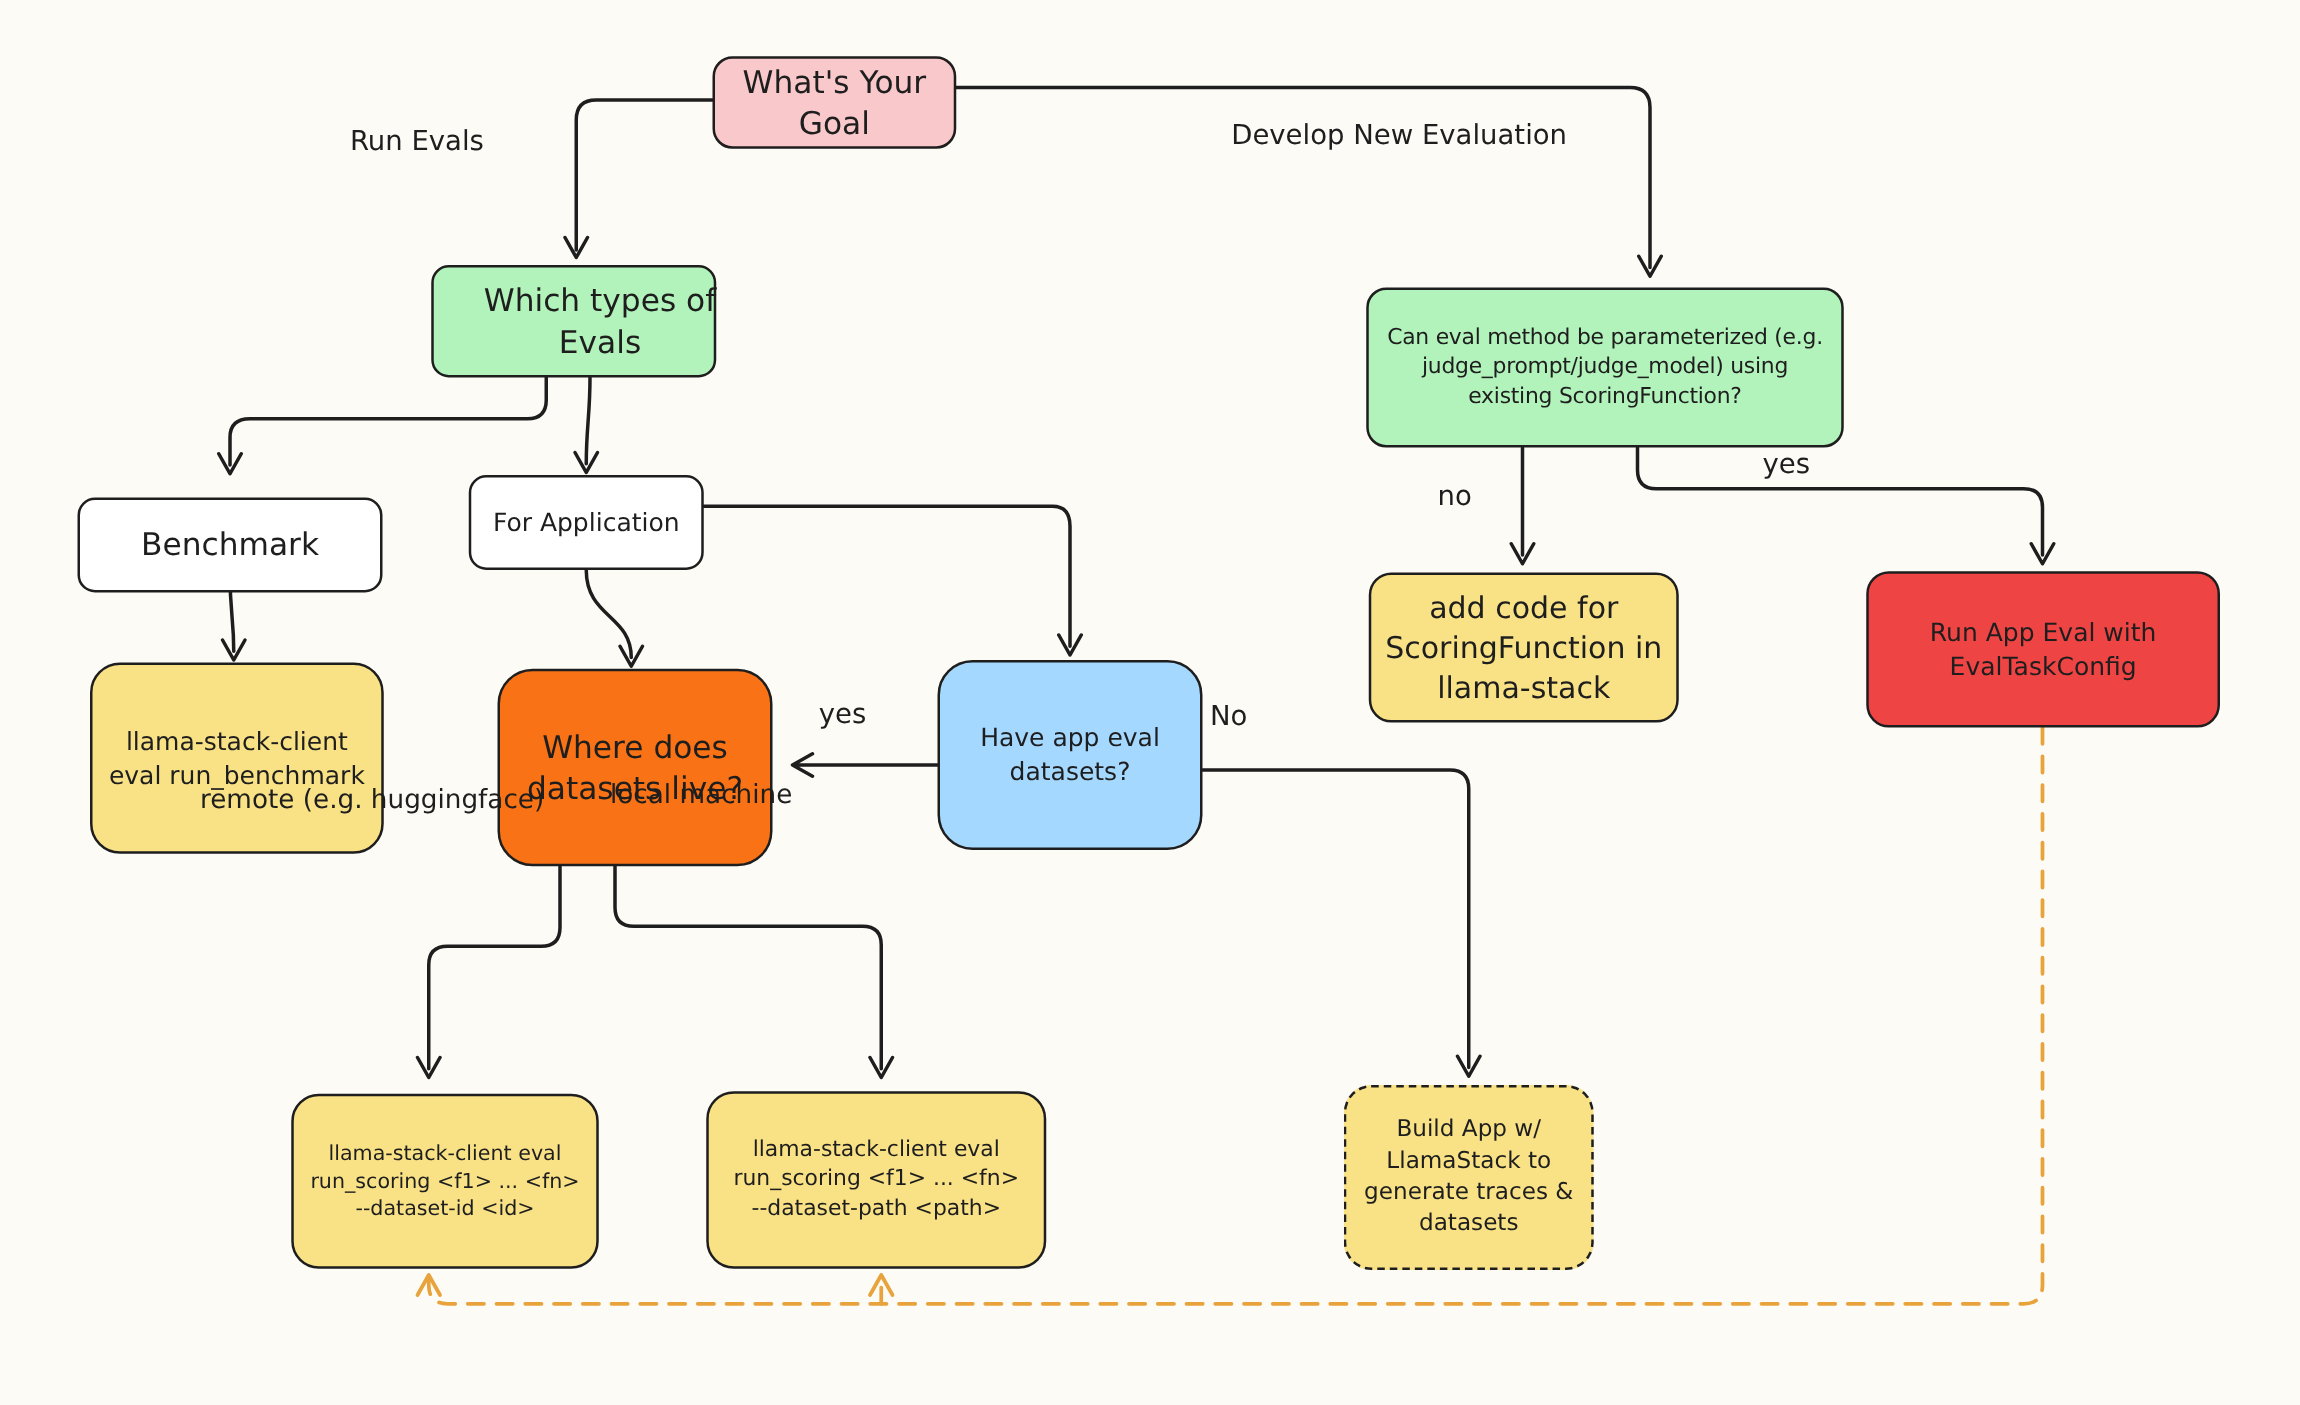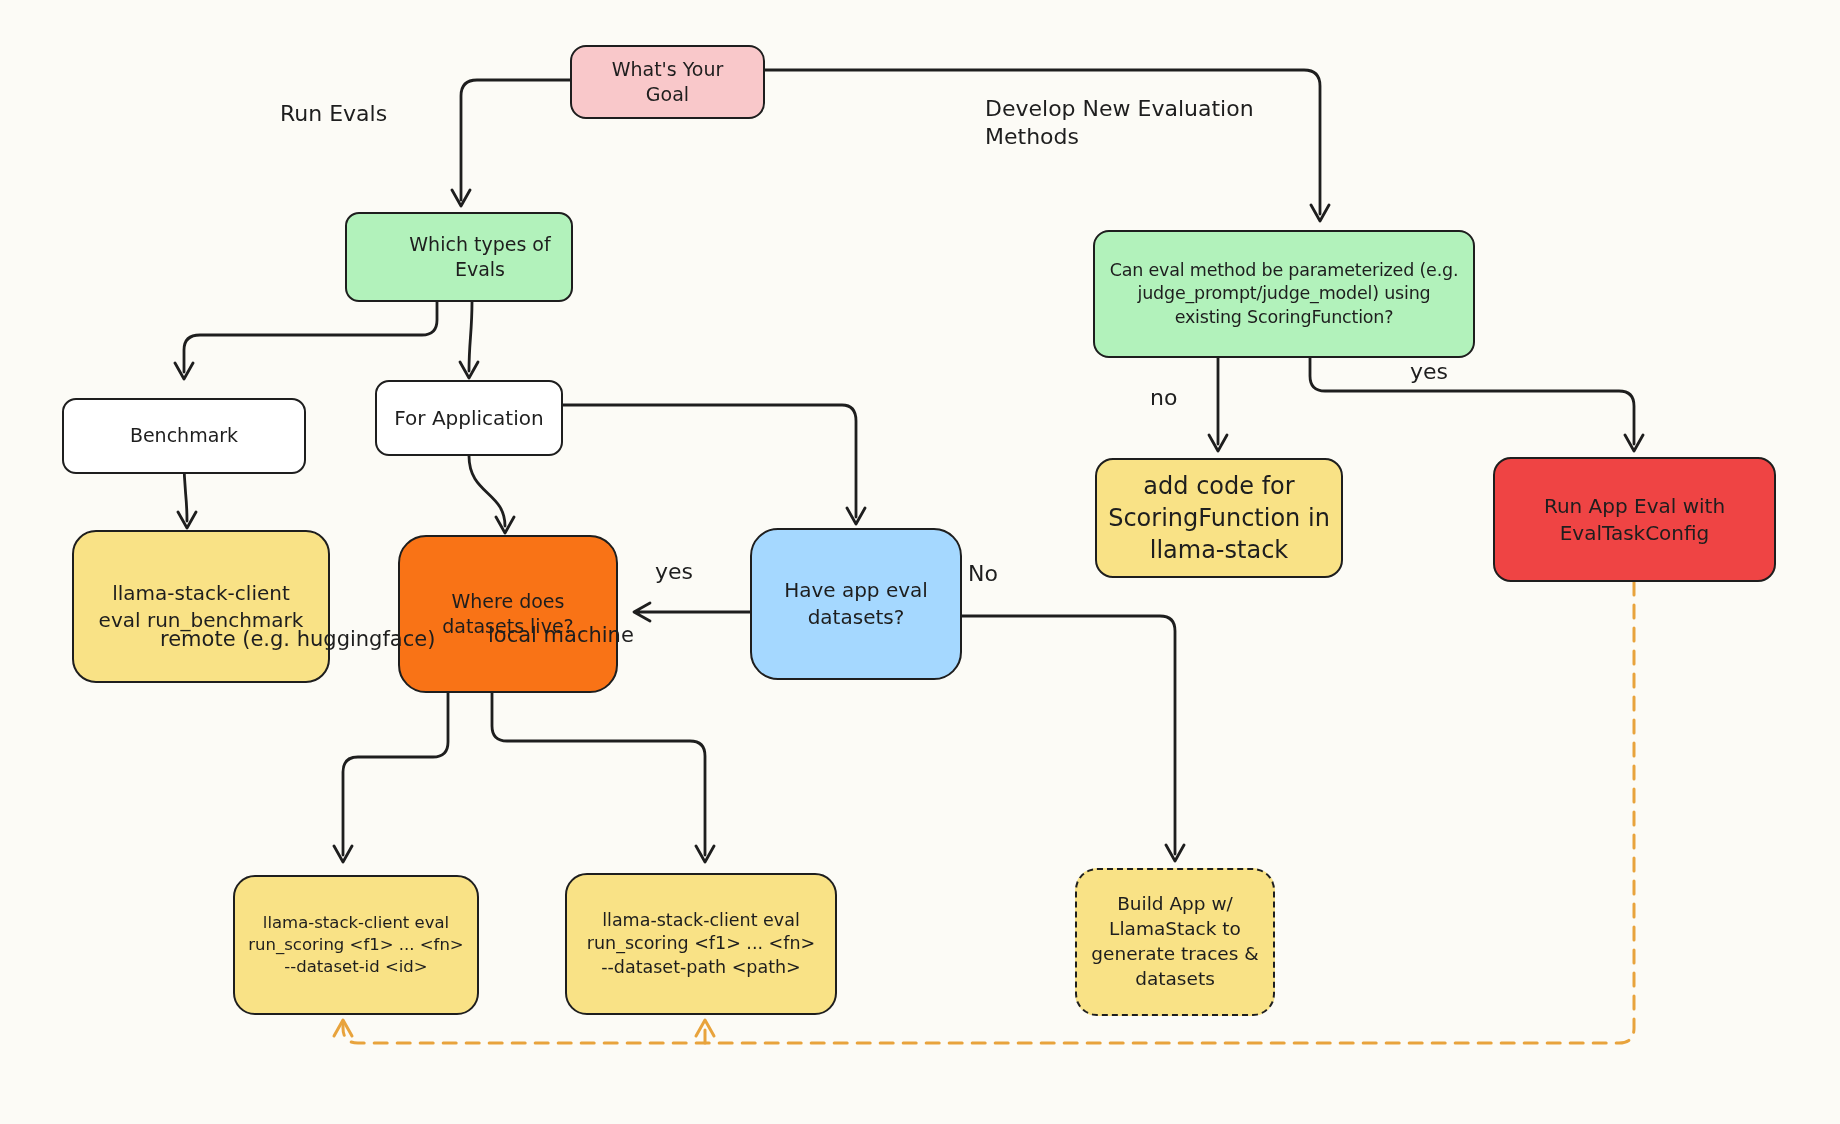--- a/index.html
+++ b/index.html
@@ -2,29 +2,29 @@
 <html style="--stroke: #1e1e1e; --orange: #e8a33c;"><head>
 <meta charset="utf-8">
 <style>
   html,body{margin:0;padding:0;}
   body{font-family:"DejaVu Sans","Liberation Sans",sans-serif;}
   #stage{position:relative;width:1840px;height:1124px;overflow:hidden;}
   svg.edges{position:absolute;left:0;top:0;pointer-events:none;}
   .edge{fill:none;stroke:var(--stroke,#1e1e1e);stroke-width:2.8;stroke-linecap:round;stroke-linejoin:round;}
   .edge-orange{fill:none;stroke:var(--orange,#e8a33c);stroke-width:3;stroke-linecap:round;stroke-linejoin:round;stroke-dasharray:13 10;}
   .edge-orange-head{fill:none;stroke:var(--orange,#e8a33c);stroke-width:3;stroke-linecap:round;stroke-linejoin:round;}
-  .node{position:absolute;border:2.6px solid var(--stroke,#1e1e1e);display:flex;flex-direction:column;justify-content:center;align-items:center;text-align:center;color:var(--stroke,#1e1e1e);line-height:1.34;font-size:19px;border-radius:18px;box-sizing:border-box;padding:4px 6px;}
+  .node{position:absolute;border:2.6px solid var(--stroke,#1e1e1e);display:flex;flex-direction:column;justify-content:center;align-items:center;text-align:center;color:var(--stroke,#1e1e1e);line-height:1.34;font-size:25px;border-radius:18px;box-sizing:border-box;padding:4px 6px;}
   .ln{white-space:nowrap;}
   .lbl{position:absolute;color:var(--stroke,#1e1e1e);font-size:22px;line-height:1.25;}
   
   .goal{left:570px;top:45px;width:195px;height:74px;border-radius:16px;}
   .whichTypes{left:345px;top:212px;width:228px;height:90px;border-radius:14px;padding-left:48px;}
   .benchmark{left:62px;top:382px;width:244px;height:76px;border-radius:14px;margin-top:16px;}
   .forApp{left:375px;top:380px;width:188px;height:76px;border-radius:14px;font-size:20px;}
-  .runBenchmark{left:72px;top:530px;width:258px;height:153px;border-radius:24px;font-size:20px;}
+  .runBenchmark{left:72px;top:530px;width:235px;height:153px;border-radius:24px;font-size:20px;}
   .whereDatasets{left:398px;top:535px;width:220px;height:158px;border-radius:28px;}
   .haveDatasets{left:750px;top:528px;width:212px;height:152px;border-radius:28px;font-size:20px;}
   .canEval{left:1093px;top:230px;width:382px;height:128px;border-radius:16px;font-size:17.5px;letter-spacing:-0.2px;}
   .addCode{left:1095px;top:458px;width:248px;height:120px;border-radius:18px;font-size:24px;}
   .runAppEval{left:1493px;top:457px;width:283px;height:125px;border-radius:18px;font-size:20px;}
   .runScoringId{left:233px;top:875px;width:246px;height:140px;border-radius:22px;font-size:16.5px;}
   .runScoringPath{left:565px;top:873px;width:272px;height:142px;border-radius:22px;font-size:17.5px;}
   .buildApp{left:1075px;top:868px;width:200px;height:148px;border-radius:22px;font-size:18.5px;border-style:dashed;}
   
   .lbl-run-evals{left:280px;top:100px;width:190px;}
@@ -127,21 +127,20 @@
     <div class="ln">Build App w/</div>
     <div class="ln">LlamaStack to</div>
     <div class="ln">generate traces &amp;</div>
     <div class="ln">datasets</div>
   </div>
 
   <div class="lbl lbl-run-evals">Run Evals</div>
 
   <div class="lbl lbl-develop">
     <div>Develop New Evaluation</div>
-    <div>Methods</div>
   </div>
 
   <div class="lbl lbl-yes-have">yes</div>
   <div class="lbl lbl-no-param">no</div>
   <div class="lbl lbl-yes-param">yes</div>
   <div class="lbl lbl-no-have">No</div>
   <div class="lbl lbl-remote">remote (e.g. huggingface)</div>
   <div class="lbl lbl-local">local machine</div>
 
 </div>

